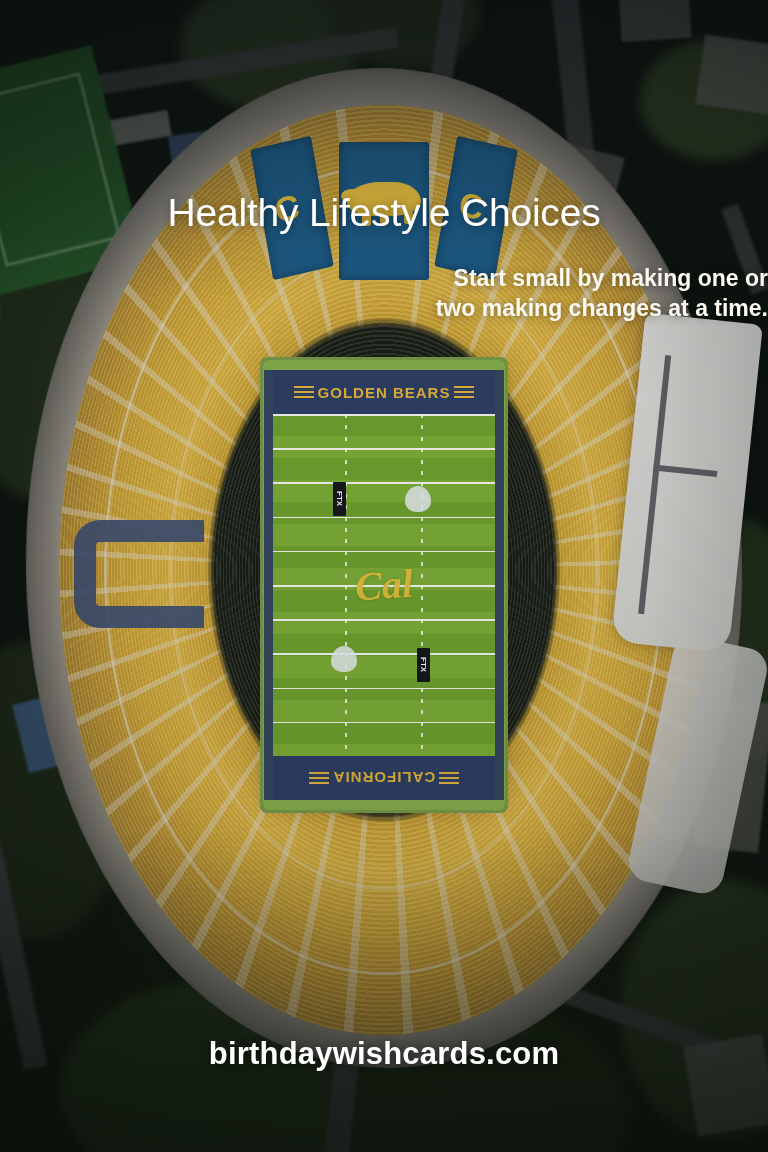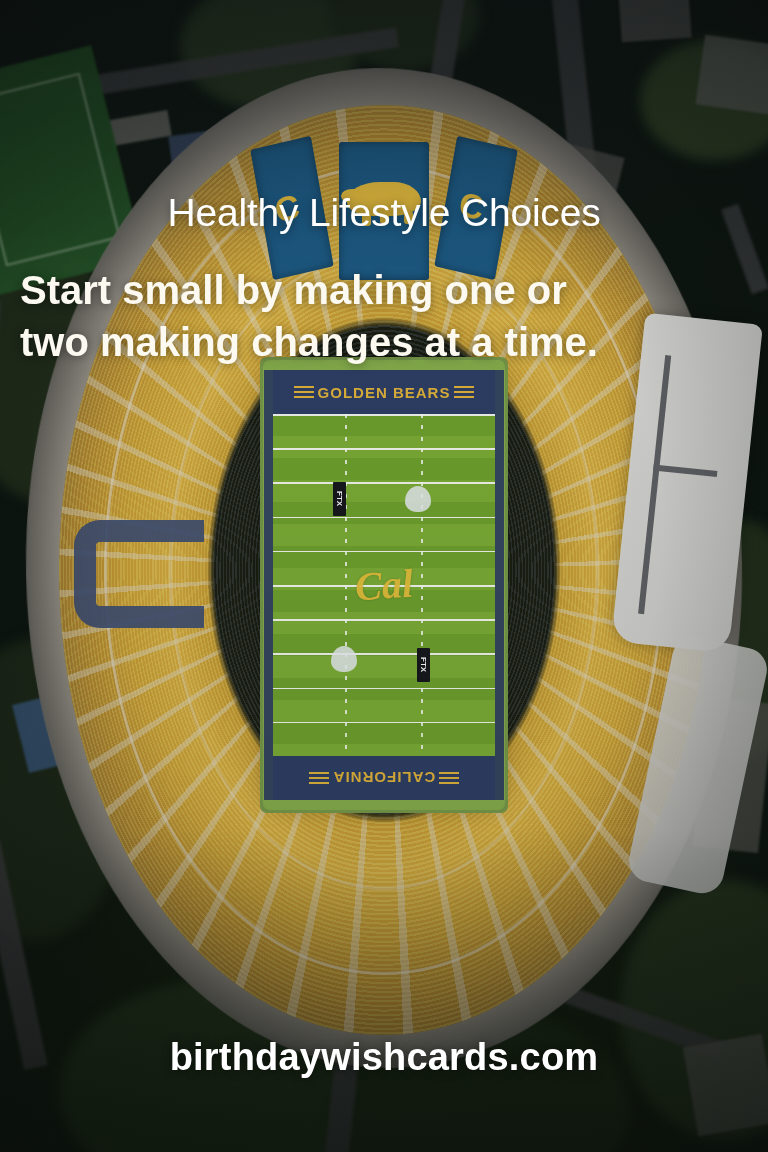--- a/index.html
+++ b/index.html
@@ -206,34 +206,34 @@
   .title {
     position:absolute; left:0; right:0; top:191px;
     text-align:center;
     color:#ffffff;
     font-size:39px; font-weight:400; letter-spacing:-.2px;
     font-family:"Liberation Sans", sans-serif;
     text-shadow:0 1px 10px rgba(0,0,0,.42);
   }
   .subtitle {
     position:absolute; left:0; right:0; top:264px;
-    text-align:left;
+    text-align:right;
     color:#fcf9f1;
-    font-size:40px; font-weight:700; line-height:1.30;
+    font-size:23px; font-weight:700; line-height:1.30;
     font-family:"Liberation Sans", sans-serif;
     text-shadow:0 1px 10px rgba(0,0,0,.42);
     padding-left:20px;
   }
   .subtitle span { display:block; }
 
   .footer {
     position:absolute; left:0; right:0; top:1036px;
     text-align:center;
     color:#ffffff;
-    font-size:38px; font-weight:700; letter-spacing:.2px;
+    font-size:31px; font-weight:700; letter-spacing:.2px;
     font-family:"Liberation Sans", sans-serif;
     text-shadow:0 1px 10px rgba(0,0,0,.5);
   }
 </style>
 </head>
 <body>
 
 <div class="card">
 
   <div class="photo">

